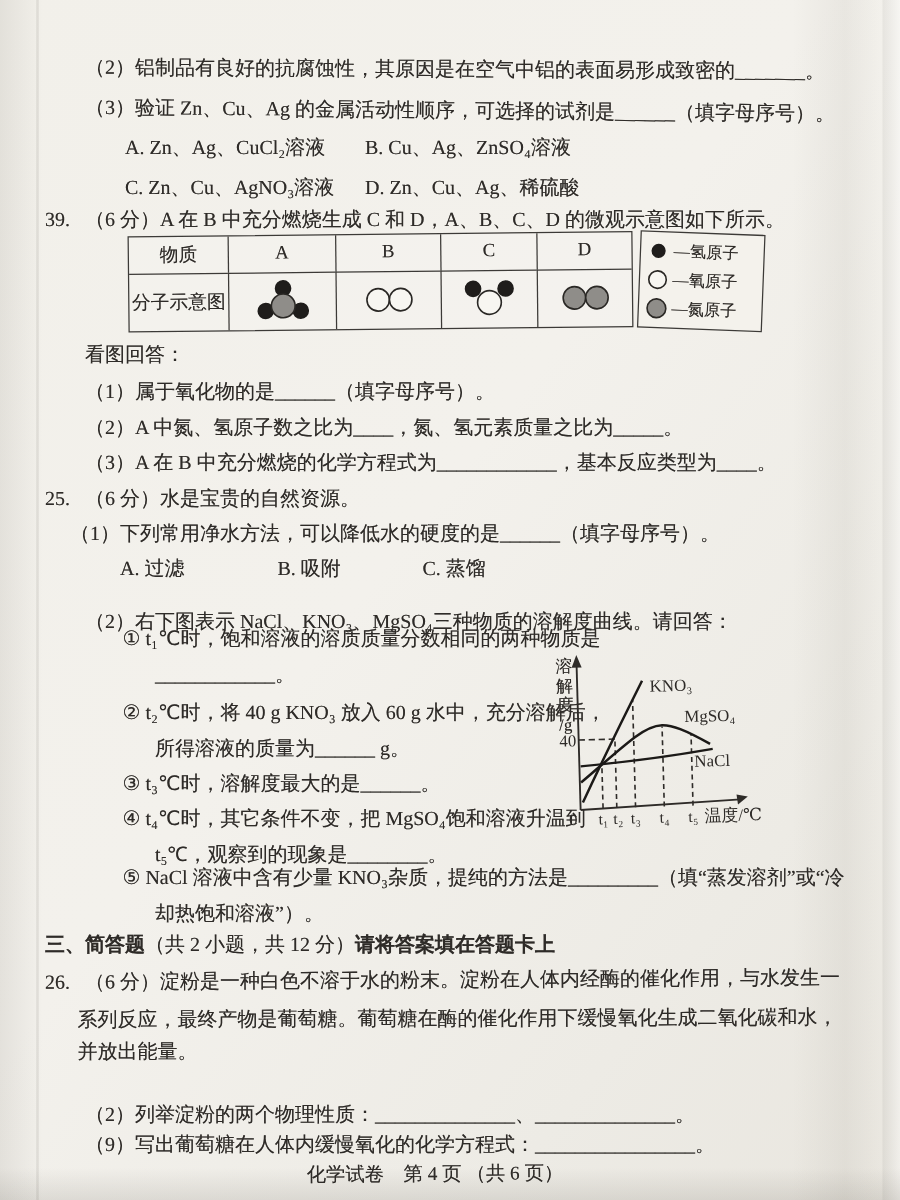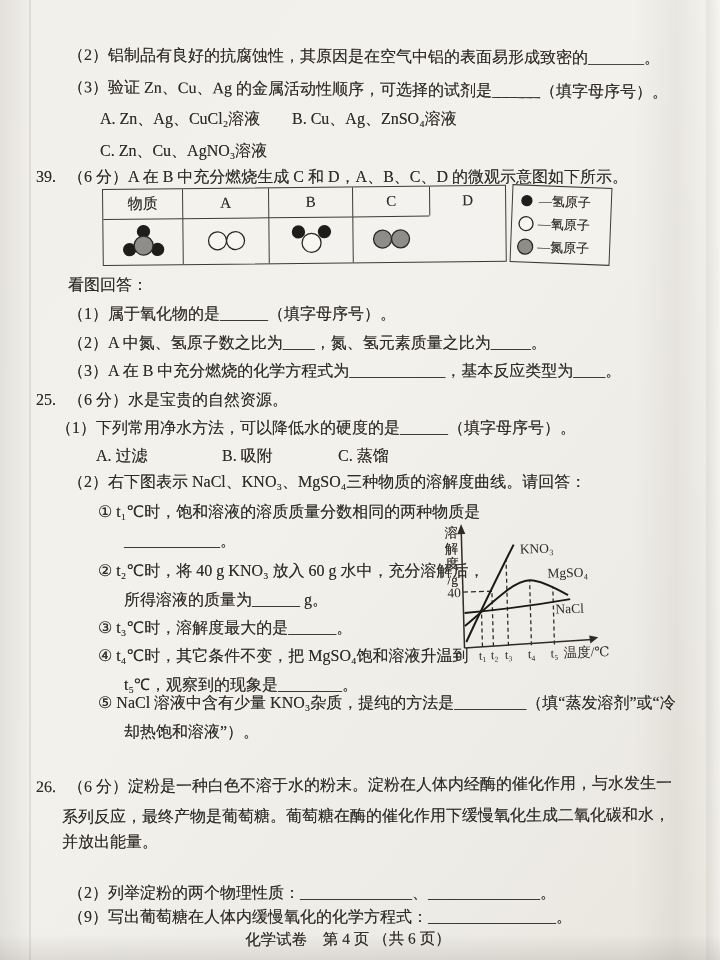--- a/index.html
+++ b/index.html
@@ -66,31 +66,33 @@
   <div class="fold"></div>
   <div class="edge-right"></div>
   <div class="edge-far-right"></div>
   <div class="edge-bottom"></div>
 
   <div class="line" style="left:68px;top:44px;transform:rotate(.3deg)">（2）铝制品有良好的抗腐蚀性，其原因是在空气中铝的表面易形成致密的_______。</div>
   <div class="line" style="left:68px;top:76px;transform:rotate(.5deg)">（3）验证 Zn、Cu、Ag 的金属活动性顺序，可选择的试剂是______（填字母序号）。</div>
   <div class="line" style="left:100px;top:108px">A. Zn、Ag、CuCl₂溶液</div>
   <div class="line" style="left:292px;top:108px">B. Cu、Ag、ZnSO₄溶液</div>
   <div class="line" style="left:100px;top:140px">C. Zn、Cu、AgNO₃溶液</div>
+  <div class="line" style="left:292px;top:140px">D. Zn、Cu、Ag、稀硫酸</div>
 
   <div class="line" style="left:36px;top:166px">
     <span class="qnum">39.</span><span>（6 分）A 在 B 中充分燃烧生成 C 和 D，A、B、C、D 的微观示意图如下所示。</span>
   </div>
 
   <div class="q24table">
     <div>物质</div>
     <div>A</div>
     <div>B</div>
     <div>C</div>
     <div>D</div>
+    <div>分子示意图</div>
     <div>
         <svg width="62" height="44" viewBox="0 0 62 44">
           <circle cx="31" cy="11" r="6" fill="#1f1d1b" stroke="#1f1d1b" stroke-width="1.3"></circle>
           <circle cx="17" cy="29" r="6" fill="#1f1d1b" stroke="#1f1d1b" stroke-width="1.3"></circle>
           <circle cx="45" cy="29" r="6" fill="#1f1d1b" stroke="#1f1d1b" stroke-width="1.3"></circle>
           <circle cx="31" cy="25" r="9.5" fill="#8f8d89" stroke="#2a2825" stroke-width="1.3"></circle>
         </svg>
       </div>
     <div>
         <svg width="62" height="44" viewBox="0 0 62 44">
@@ -139,21 +141,21 @@
   <div class="line" style="left:68px;top:332px">（2）A 中氮、氢原子数之比为____，氮、氢元素质量之比为_____。</div>
   <div class="line" style="left:68px;top:360px">（3）A 在 B 中充分燃烧的化学方程式为____________，基本反应类型为____。</div>
 
   <div class="line" style="left:36px;top:389px">
     <span class="qnum">25.</span><span>（6 分）水是宝贵的自然资源。</span>
   </div>
   <div class="line" style="left:56px;top:417px">（1）下列常用净水方法，可以降低水的硬度的是______（填字母序号）。</div>
   <div class="line" style="left:96px;top:445px">A. 过滤</div>
   <div class="line" style="left:222px;top:445px">B. 吸附</div>
   <div class="line" style="left:338px;top:445px">C. 蒸馏</div>
-  <div class="line" style="left:68px;top:471px">（2）右下图表示 NaCl、KNO₃、MgSO₄三种物质的溶解度曲线。请回答：</div>
+  <div class="line" style="left:68px;top:487px">（2）右下图表示 NaCl、KNO₃、MgSO₄三种物质的溶解度曲线。请回答：</div>
 
   <div class="wrapblock" style="left:98px;top:497px;width:374px">① t₁℃时，饱和溶液的溶质质量分数相同的两种物质是____________。</div>
   <div class="wrapblock" style="left:98px;top:556px;width:374px">② t₂℃时，将 40 g KNO₃ 放入 60 g 水中，充分溶解后，所得溶液的质量为______ g。</div>
   <div class="wrapblock" style="left:98px;top:613px;width:374px">③ t₃℃时，溶解度最大的是______。</div>
   <div class="wrapblock" style="left:98px;top:641px;width:374px">④ t₄℃时，其它条件不变，把 MgSO₄饱和溶液升温到 t₅℃，观察到的现象是________。</div>
   <div class="wrapblock" style="left:98px;top:688px;width:560px">⑤ NaCl 溶液中含有少量 KNO₃杂质，提纯的方法是_________（填“蒸发溶剂”或“冷却热饱和溶液”）。</div>
 
   <div class="graphwrap">
     <div class="ylab">溶
 解
@@ -184,20 +186,23 @@
       <text x="23" y="143" text-anchor="middle" class="gtxt2">0</text>
       <text x="47" y="143" text-anchor="middle" class="gtxt">t₁</text>
       <text x="59" y="143" text-anchor="middle" class="gtxt">t₂</text>
       <text x="73" y="143" text-anchor="middle" class="gtxt">t₃</text>
       <text x="96" y="143" text-anchor="middle" class="gtxt">t₄</text>
       <text x="119" y="143" text-anchor="middle" class="gtxt">t₅</text>
       <text x="128" y="143" class="gtxt2">温度/℃</text>
     </svg>
   </div>
 
+  <div class="line" style="left:36px;top:746px">
+    <span class="b">三、简答题</span><span>（共 2 小题，共 12 分）</span><span class="b">请将答案填在答题卡上</span>
+  </div>
 
   <div class="line" style="left:36px;top:776px;transform:rotate(-.35deg)">
     <span class="qnum">26.</span><span>（6 分）淀粉是一种白色不溶于水的粉末。淀粉在人体内经酶的催化作用，与水发生一</span>
   </div>
   <div class="line" style="left:62px;top:806px;transform:rotate(-.2deg)">系列反应，最终产物是葡萄糖。葡萄糖在酶的催化作用下缓慢氧化生成二氧化碳和水，</div>
   <div class="line" style="left:62px;top:831px">并放出能量。</div>
   <div class="line" style="left:68px;top:882px">（2）列举淀粉的两个物理性质：______________、______________。</div>
   <div class="line" style="left:68px;top:906px">（9）写出葡萄糖在人体内缓慢氧化的化学方程式：________________。</div>
 
   <div class="footer" style="top:929px">化学试卷　第 4 页 （共 6 页）</div>

